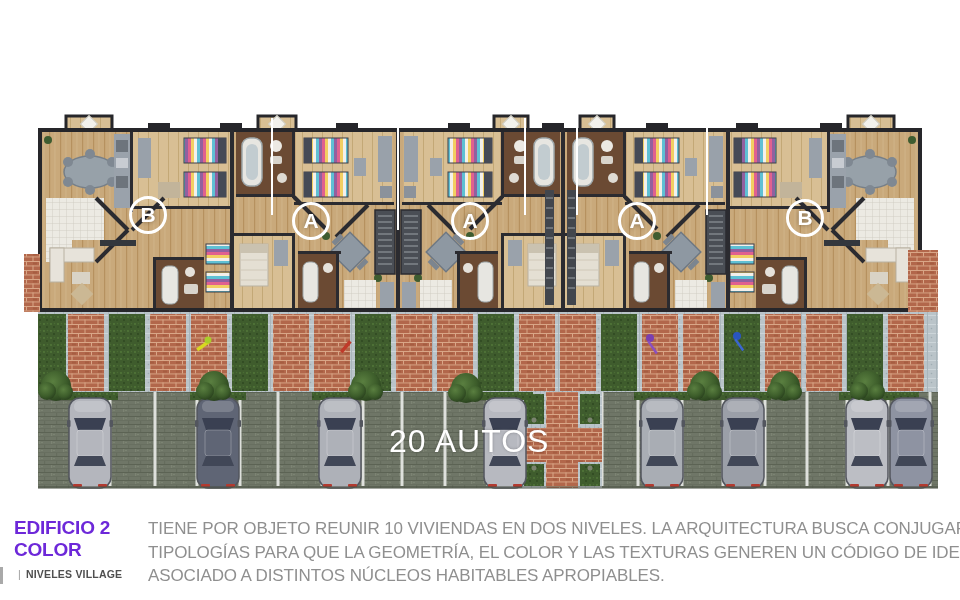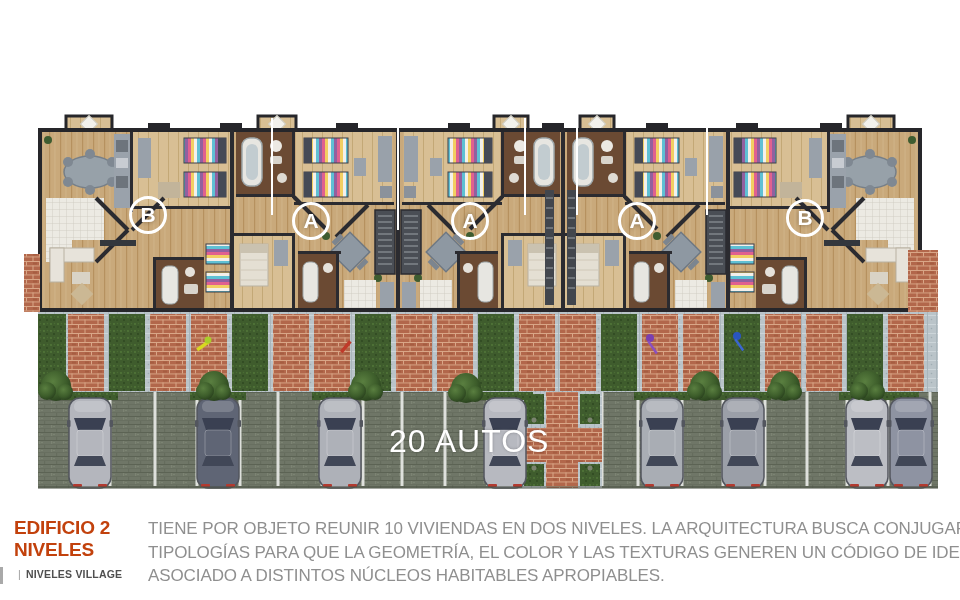--- a/index.html
+++ b/index.html
@@ -7,21 +7,21 @@
          font-family:"Liberation Sans", sans-serif;}
   .render{position:absolute;left:0;top:0;width:960px;height:492px;}
   .render svg{position:absolute;left:0;top:0;}
   .unit-badge{position:absolute;width:38px;height:38px;box-sizing:border-box;
     border:3px solid #ffffff;border-radius:50%;display:flex;align-items:center;justify-content:center;
     color:#ffffff;font-size:21px;font-weight:700;text-shadow:0 0 4px rgba(0,0,0,.35);}
   .parking-label{position:absolute;left:377px;top:423px;color:#ffffff;font-size:32px;
     font-weight:400;letter-spacing:1px;text-shadow:0 0 3px rgba(0,0,0,.25);white-space:nowrap;margin-left:12px;}
   .footer{position:absolute;left:0;top:492px;width:960px;height:108px;background:#ffffff;}
   .footer-title{position:absolute;left:14px;top:25px;font-size:19px;font-weight:700;
-    color:#c2410c;line-height:22px;letter-spacing:-0.2px;}
+    color:#6d28d9;line-height:22px;letter-spacing:-0.2px;}
   .brand{position:absolute;left:18px;top:76px;font-size:10.5px;font-weight:700;color:#4f4f4f;
     letter-spacing:0.2px;white-space:nowrap;}
   .brand .sep{color:#9a9a9a;margin-right:5px;font-weight:400;}
   .desc{position:absolute;left:148px;top:25px;font-size:17px;color:#8f8f8f;line-height:23.5px;
     letter-spacing:-0.1px;}
   .desc div{white-space:nowrap;}
   .edge-sliver{position:absolute;left:0;top:75px;width:3px;height:17px;background:#a9a9a9;}
 </style>
 </head>
 <body>
@@ -394,21 +394,21 @@
         <span>B</span>
       </div>
 
     <div class="parking-label">20 AUTOS</div>
   </div>
 
   <div class="footer">
     <div class="edge-sliver"></div>
     <div class="footer-title">
       <div>EDIFICIO 2</div>
-      <div>NIVELES</div>
+      <div>COLOR</div>
     </div>
     <div class="brand">
       <span class="sep">|</span><span>NIVELES VILLAGE</span>
     </div>
     <div class="desc">
       <div>TIENE POR OBJETO REUNIR 10 VIVIENDAS EN DOS NIVELES. LA ARQUITECTURA BUSCA CONJUGAR DOS</div>
       <div>TIPOLOGÍAS PARA QUE LA GEOMETRÍA, EL COLOR Y LAS TEXTURAS GENEREN UN CÓDIGO DE IDENTIDAD</div>
       <div>ASOCIADO A DISTINTOS NÚCLEOS HABITABLES APROPIABLES.</div>
     </div>
   </div>

